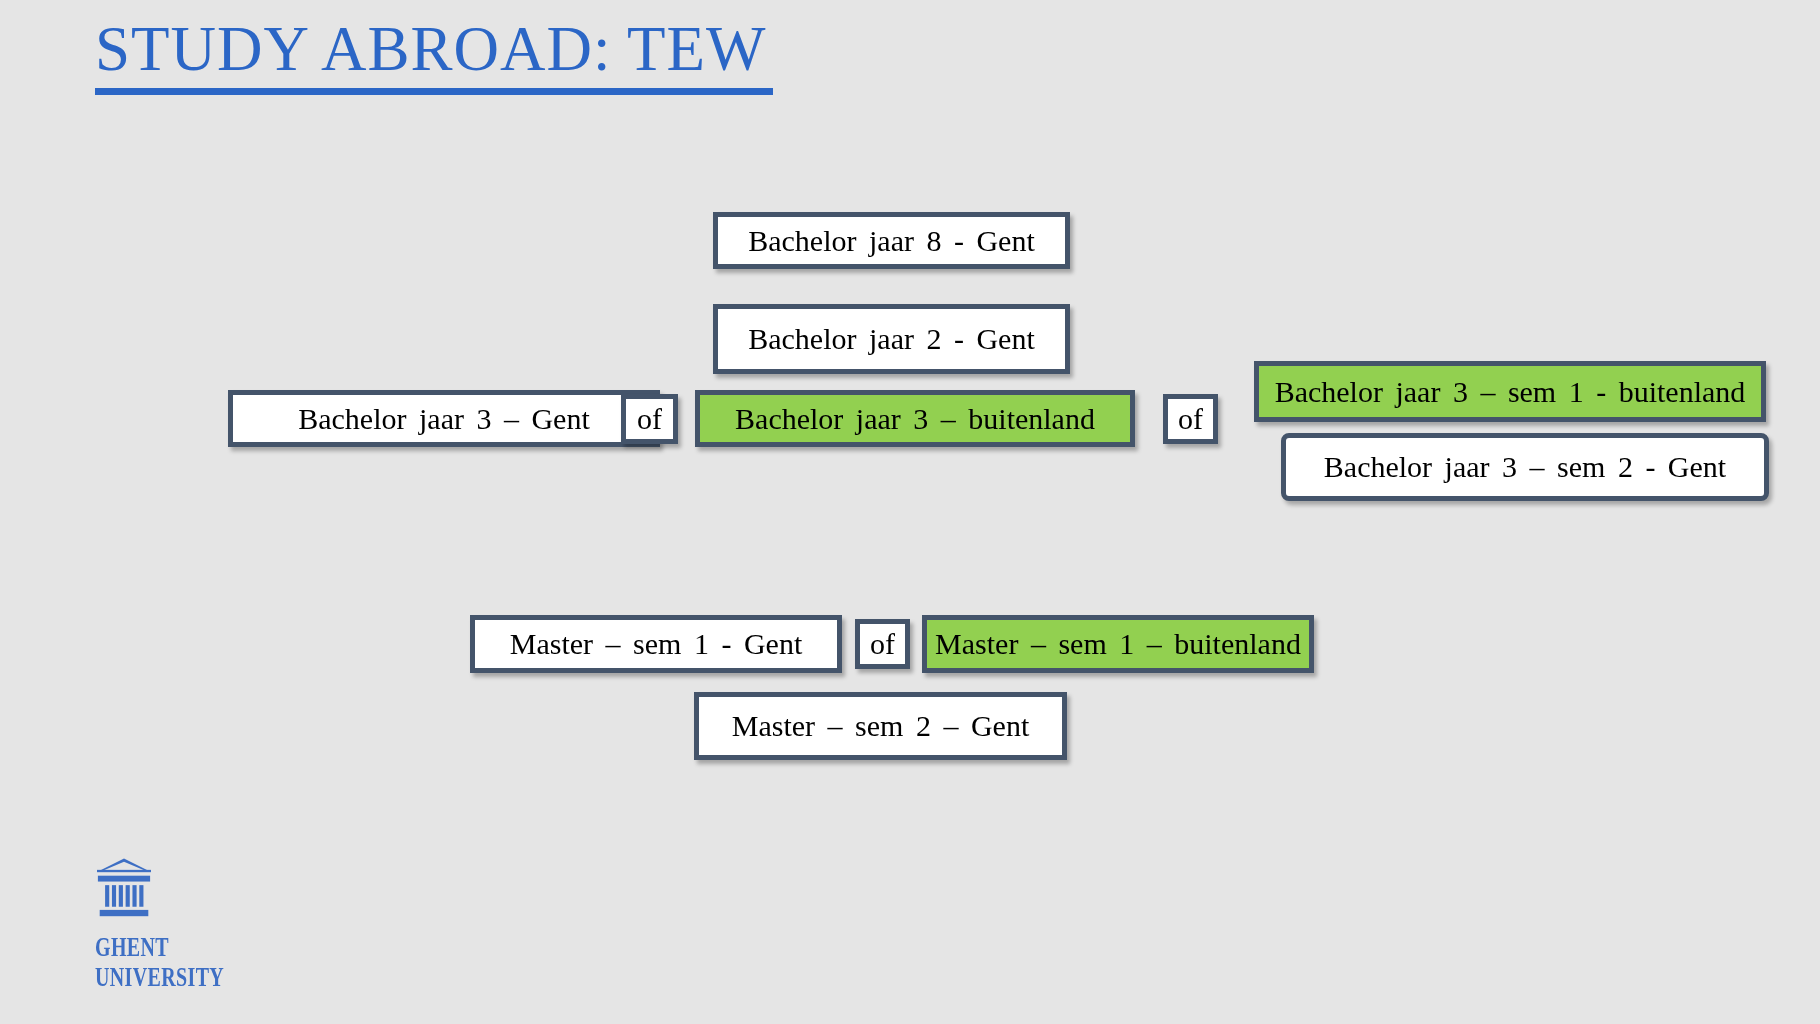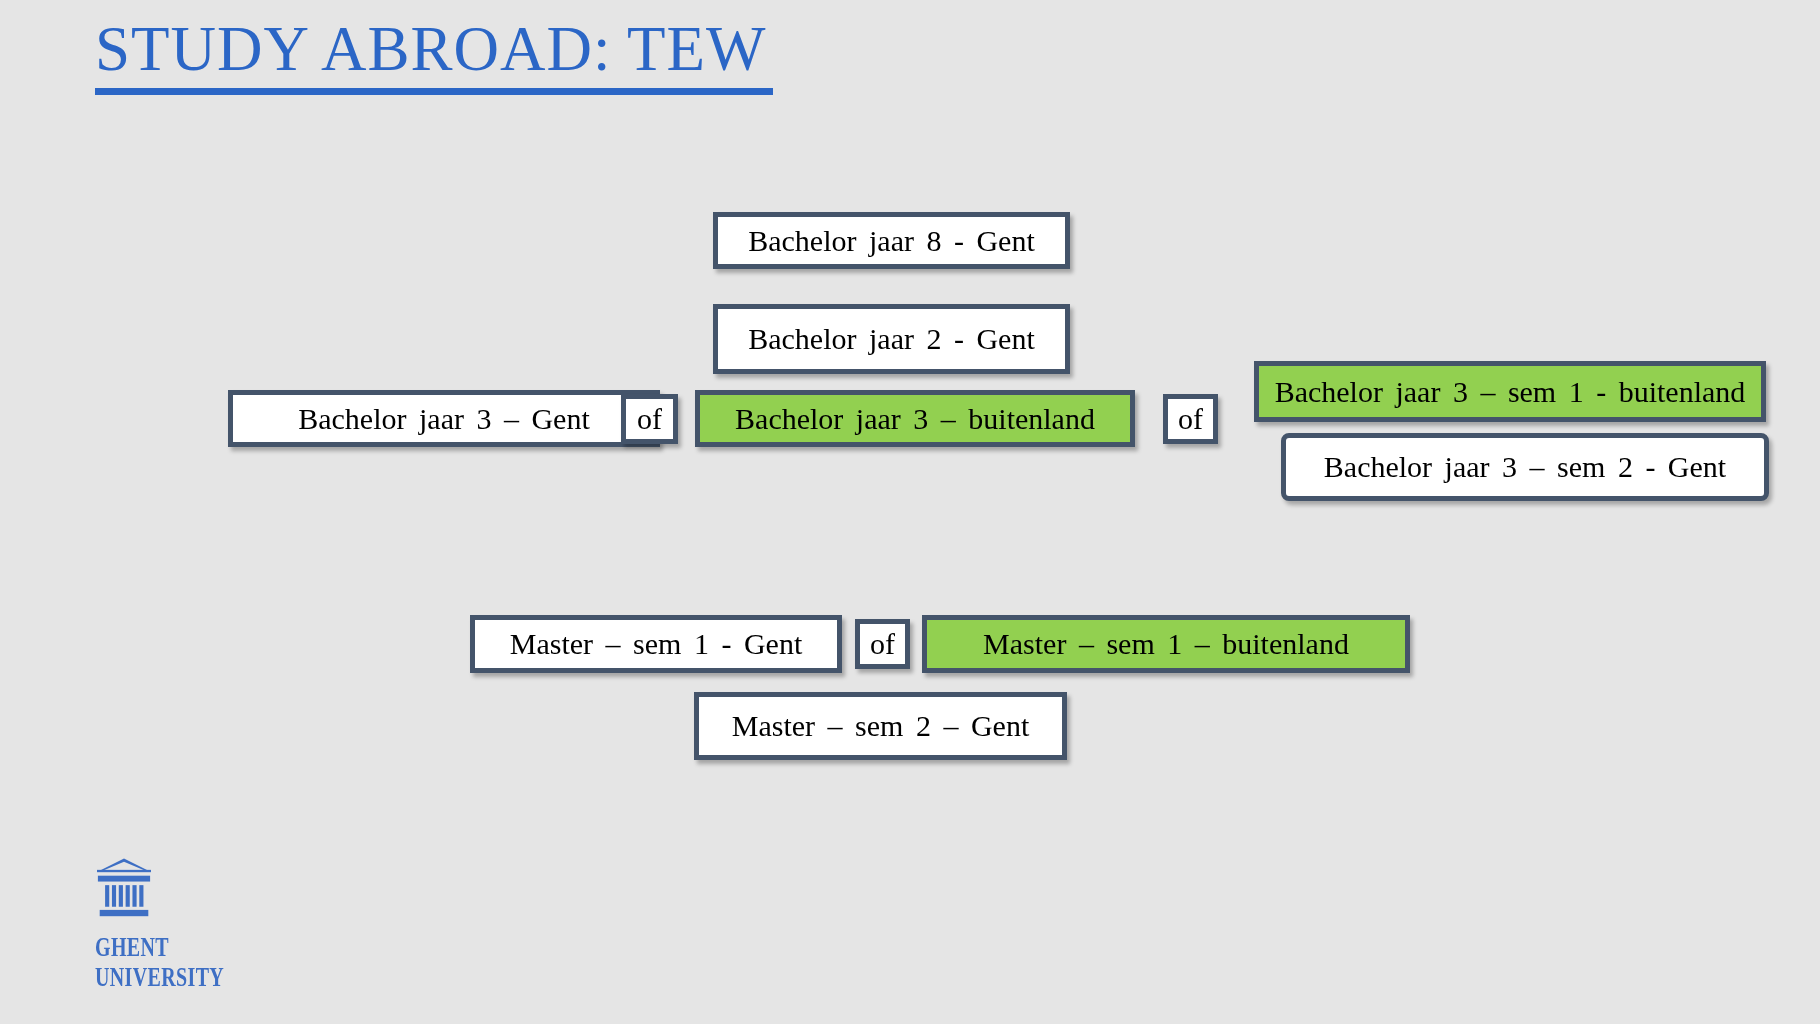--- a/index.html
+++ b/index.html
@@ -53,21 +53,21 @@
   .box-b1  { left: 713px;  top: 212px; width: 357px; height: 57px; }
   .box-b2  { left: 713px;  top: 304px; width: 357px; height: 70px; text-align: center; }
   .box-b3a { left: 228px;  top: 390px; width: 432px; height: 57px; }
   .box-of1 { left: 621px;  top: 394px; width: 57px;  height: 50px; }
   .box-b3b { left: 695px;  top: 390px; width: 440px; height: 57px; }
   .box-of2 { left: 1163px; top: 394px; width: 55px;  height: 50px; }
   .box-b3c { left: 1234px; top: 361px; width: 512px; height: 61px; margin-left: 20px; }
   .box-b3d { left: 1281px; top: 433px; width: 488px; height: 68px; border-radius: 8px; }
   .box-m1a { left: 470px;  top: 615px; width: 372px; height: 58px; }
   .box-of3 { left: 855px;  top: 619px; width: 55px;  height: 50px; }
-  .box-m1b { left: 922px;  top: 615px; width: 488px; height: 58px; }
+  .box-m1b { left: 922px;  top: 615px; width: 392px; height: 58px; }
   .box-m2  { left: 694px;  top: 692px; width: 373px; height: 68px; }
 
   
   .logo {
     position: absolute;
     left: 95px;
     top: 858px;
     color: #3e6fc4;
   }
   .logo-icon {

